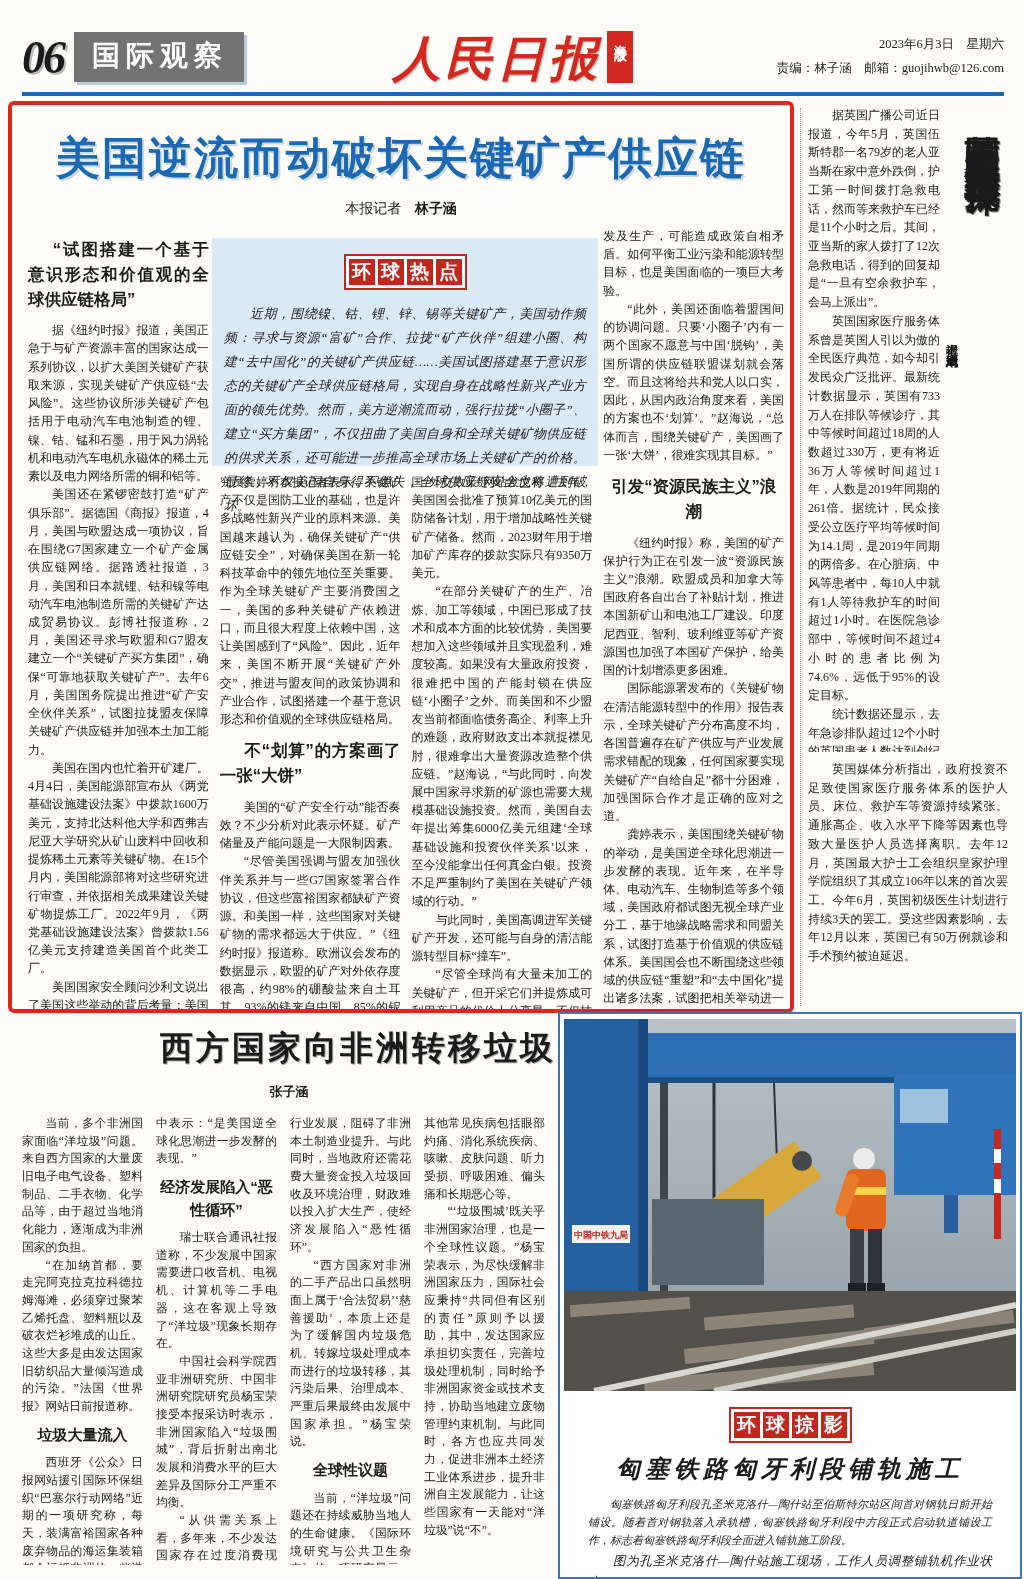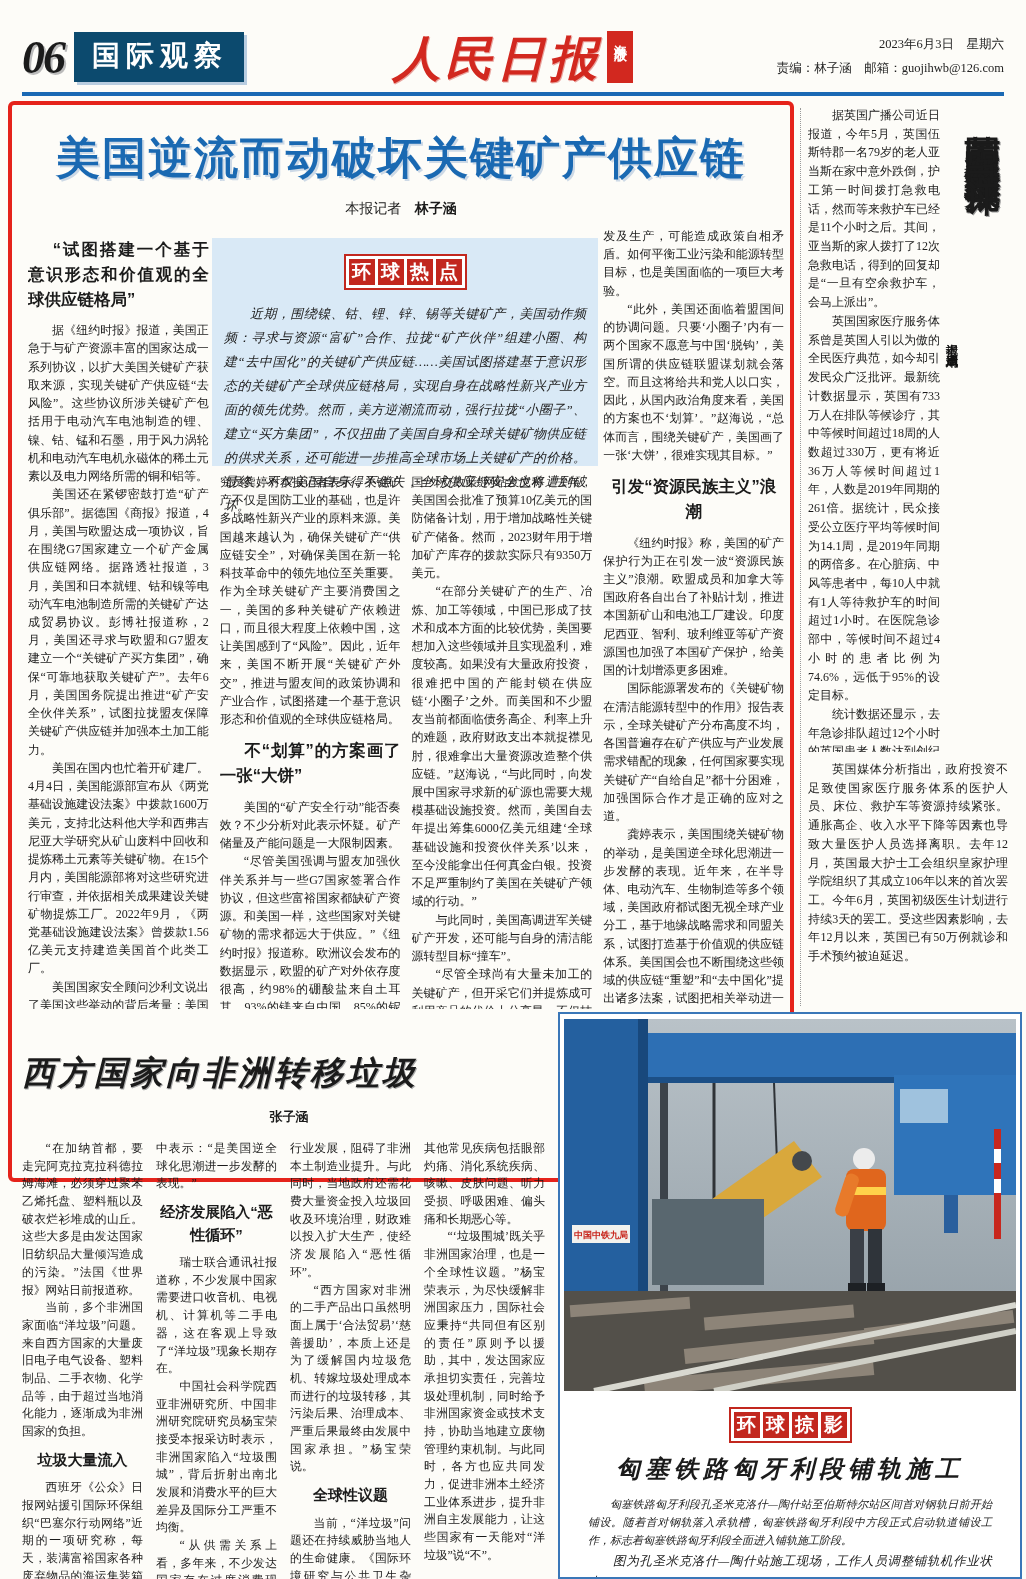--- a/index.html
+++ b/index.html
@@ -5,32 +5,32 @@
   * { margin:0; padding:0; box-sizing:border-box; }
   body { background:#e8e8e8; }
   .page { position:relative; width:1026px; height:1579px; margin:0 auto; background:#fdfcf8;
           overflow:hidden; font-family:"Liberation Serif","DejaVu Serif",serif; color:#1b1b1b;padding-left:21px; }
 
   
   .header { position:absolute; left:22px; top:22px; width:982px; height:74px;
             border-bottom:4px solid #1a69b4; display:flex; align-items:center; }
   .pagenum { font-style:italic; font-weight:900; font-size:46px; letter-spacing:-2px;
              text-shadow:2px 2px 0 #bbb; margin-right:10px; }
-  .section-box { background:#0c4a6e; color:#fff; font-family:"Liberation Sans","DejaVu Sans",sans-serif;
+  .section-box { background:#737373; color:#fff; font-family:"Liberation Sans","DejaVu Sans",sans-serif;
                  font-weight:700; font-size:28px; letter-spacing:6px; padding:5px 16px 7px 18px;
                  box-shadow:3px 3px 0 #b9cde0; }
   .mast-wrap { position:absolute; left:50%; transform:translateX(-50%); display:flex; align-items:flex-end; }
   .masthead { color:#d2281f; font-weight:900; font-size:48px; font-style:italic; letter-spacing:4px;
               line-height:1; text-shadow:1px 1px 0 #e8a49e; }
   .edition { background:#d2281f; color:#fff; writing-mode:vertical-rl; font-size:13px; font-weight:700;
              padding:4px 4px; margin-left:6px; height:52px; letter-spacing:2px; }
   .dateblock { margin-left:auto; text-align:right; font-size:12.5px; line-height:1.9; color:#222; }
 
   
-  .annot { position:absolute; left:8px; top:101px; width:786px; height:1081px;
+  .annot { position:absolute; left:8px; top:101px; width:786px; height:912px;
            border:4px solid #e5231b; border-radius:6px; }
   .main-head { margin-top:24px; text-align:center; font-size:44px; font-weight:900; color:#1a69b2;
                font-family:"Liberation Sans","DejaVu Sans",sans-serif; letter-spacing:2px;
                text-shadow:2px 2px 0 #cdd9e6; }
   .main-byline { text-align:center; font-size:14px; margin-top:12px; }
   .main-byline b { margin-left:10px; }
   .cols { position:absolute; left:16px; top:122px; width:756px; height:782px; display:flex; gap:11px; }
   .mcol { width:181px; overflow:hidden; font-size:12px; line-height:1.52; text-align:justify; }
   .mcol p { text-indent:2em; }
   .mcol p.noind { text-indent:0; }
@@ -56,22 +56,22 @@
   .uk-text p { text-indent:2em; }
   .uk-byline { writing-mode:vertical-rl; font-size:12.5px; margin-top:228px; margin-left:3px; color:#111; }
   .uk-byline b { margin-top:8px; }
   .uk-title { writing-mode:vertical-rl; font-size:36px; font-weight:900; letter-spacing:3px; line-height:1.1;
               margin-left:2px; height:644px; text-shadow:1px 1px 0 #999; }
   .uk-wide { margin-top:8px; height:248px; overflow:hidden; font-size:12px; line-height:1.56; text-align:justify; }
   .uk-wide p { text-indent:2em; }
 
   
   .africa { position:absolute; left:22px; top:1026px; width:534px; height:553px; overflow:hidden; }
-  .af-title { text-align:left; font-size:33px; font-weight:900; letter-spacing:3px; margin-top:25px;
-              text-shadow:1px 1px 0 #aaa;font-style:italic; }
+  .af-title { text-align:right; font-size:33px; font-weight:900; letter-spacing:3px; margin-top:0;
+              text-shadow:1px 1px 0 #aaa; }
   .af-author { text-align:center; font-size:13px; font-weight:700; margin-top:12px; }
   .af-cols { display:flex; gap:13px; margin-top:14px; height:450px; overflow:hidden; }
   .acol { width:121px; font-size:11.8px; line-height:1.5; text-align:justify; overflow:hidden; }
   .acol p { text-indent:2em; }
   .acol p.noind { text-indent:0; }
   .af-sub { font-weight:700; font-size:15px; text-align:center; margin:8px 0;
             font-family:"Liberation Sans","DejaVu Sans",sans-serif; }
 
   
   .photo-block { position:absolute; left:558px; top:1012px; width:464px; height:567px;
@@ -173,22 +173,22 @@
     <div class="uk-wide">
       <p>英国媒体分析指出，政府投资不足致使国家医疗服务体系的医护人员、床位、救护车等资源持续紧张。通胀高企、收入水平下降等因素也导致大量医护人员选择离职。去年12月，英国最大护士工会组织皇家护理学院组织了其成立106年以来的首次罢工。今年6月，英国初级医生计划进行持续3天的罢工。受这些因素影响，去年12月以来，英国已有50万例就诊和手术预约被迫延迟。</p>
     </div>
   </div>
 
   <div class="africa">
     <div class="af-title">西方国家向非洲转移垃圾</div>
     <div class="af-author">张子涵</div>
     <div class="af-cols">
       <div class="acol">
+        <p>当前，多个非洲国家面临“洋垃圾”问题。来自西方国家的大量废旧电子电气设备、塑料制品、二手衣物、化学品等，由于超过当地消化能力，逐渐成为非洲国家的负担。</p>
         <p>“在加纳首都，要走完阿克拉克拉科德拉姆海滩，必须穿过聚苯乙烯托盘、塑料瓶以及破衣烂衫堆成的山丘。这些大多是由发达国家旧纺织品大量倾泻造成的污染。”法国《世界报》网站日前报道称。</p>
-        <p>当前，多个非洲国家面临“洋垃圾”问题。来自西方国家的大量废旧电子电气设备、塑料制品、二手衣物、化学品等，由于超过当地消化能力，逐渐成为非洲国家的负担。</p>
         <div class="af-sub">垃圾大量流入</div>
         <p>西班牙《公众》日报网站援引国际环保组织“巴塞尔行动网络”近期的一项研究称，每天，装满富裕国家各种废弃物品的海运集装箱都会运抵非洲的一些港口。这些集装箱多发自美国、意大利、德国、西班牙、爱尔兰和波兰，最终流入加纳、尼日利亚、坦桑尼亚等国家。</p>
 
       </div>
       <div class="acol">
         <p class="noind">中表示：“是美国逆全球化思潮进一步发酵的表现。”</p>
         <div class="af-sub">经济发展陷入“恶性循环”</div>
         <p>瑞士联合通讯社报道称，不少发展中国家需要进口收音机、电视机、计算机等二手电器，这在客观上导致了“洋垃圾”现象长期存在。</p>
         <p>中国社会科学院西亚非洲研究所、中国非洲研究院研究员杨宝荣接受本报采访时表示，非洲国家陷入“垃圾围城”，背后折射出南北发展和消费水平的巨大差异及国际分工严重不均衡。</p>
         <p>“从供需关系上看，多年来，不少发达国家存在过度消费现象，造成了衣物鞋帽等快消品过度生产，随之而来的二手物品倾销让部分发展中国家成为了‘牺牲品’。”杨宝荣说，“另一方面，由于位居全球产业链末端且缺乏本土制造业支撑，部分非洲国家对价格低廉的二手商品存在市场需求，客观上带动了‘洋垃圾’进口。当前，西方国家有不少机构或企业组织专门从事垃圾售卖及运输业务，非洲当地也有不少民众把资源回收、加工及转售当作谋生之计，由此形成了一条完整、庞大的产业链。”</p>

